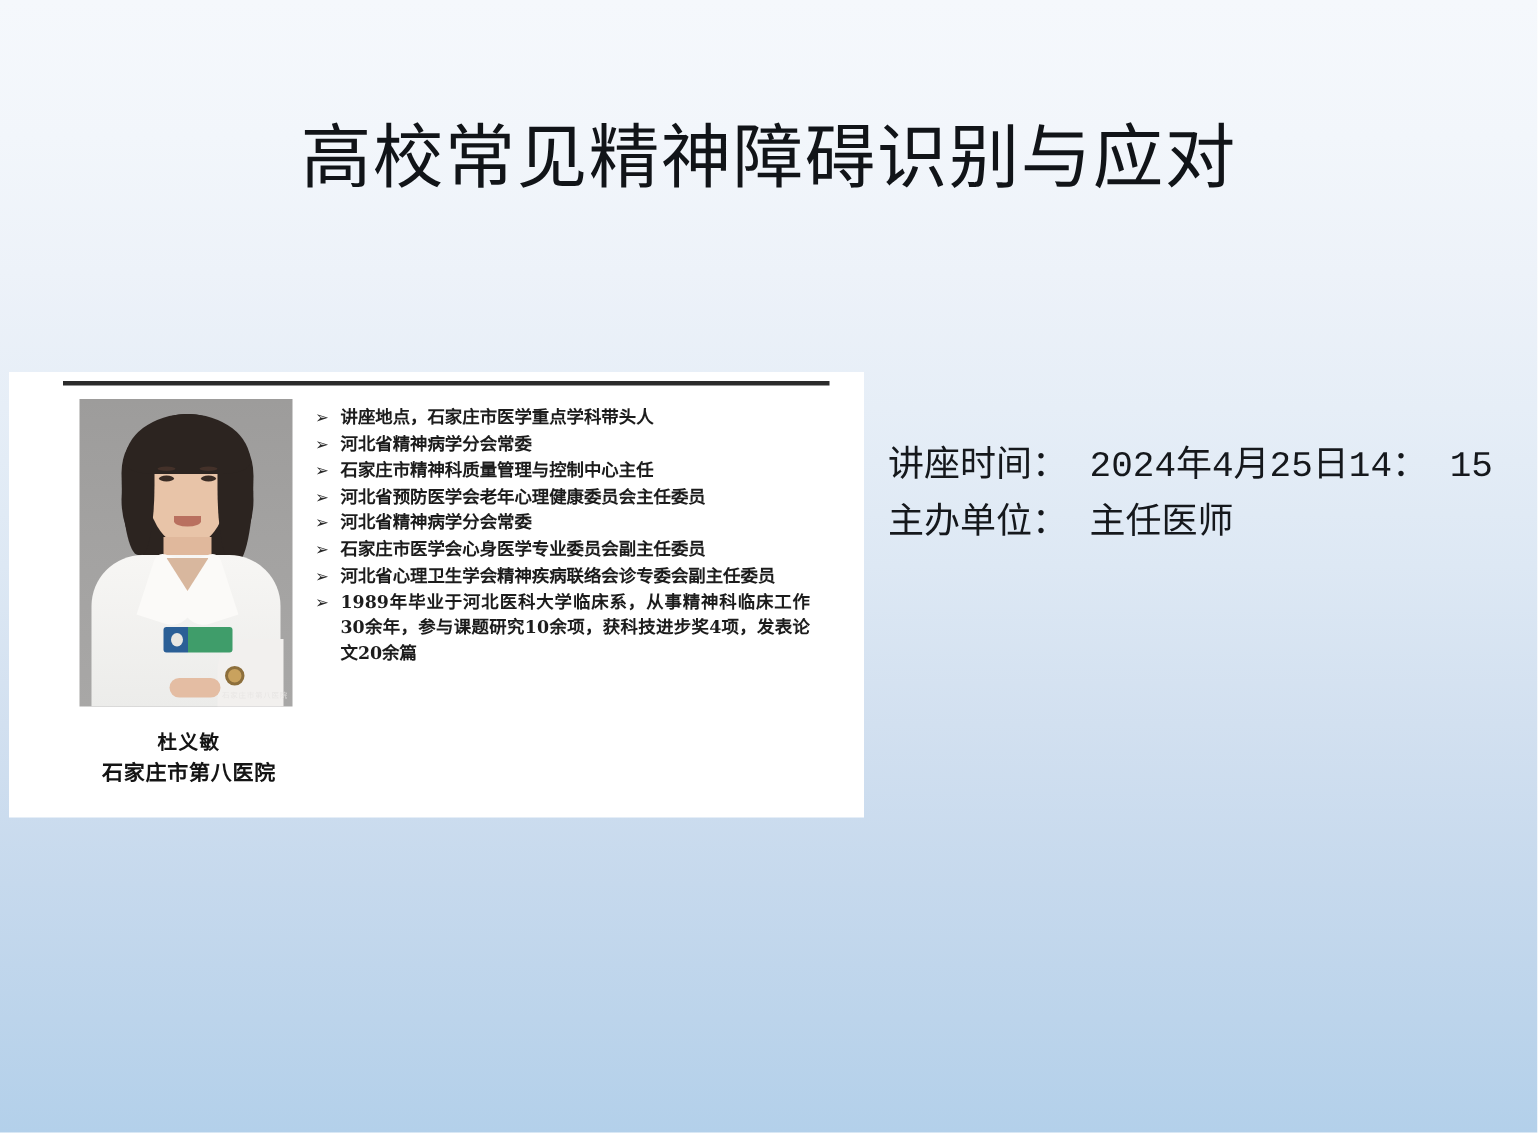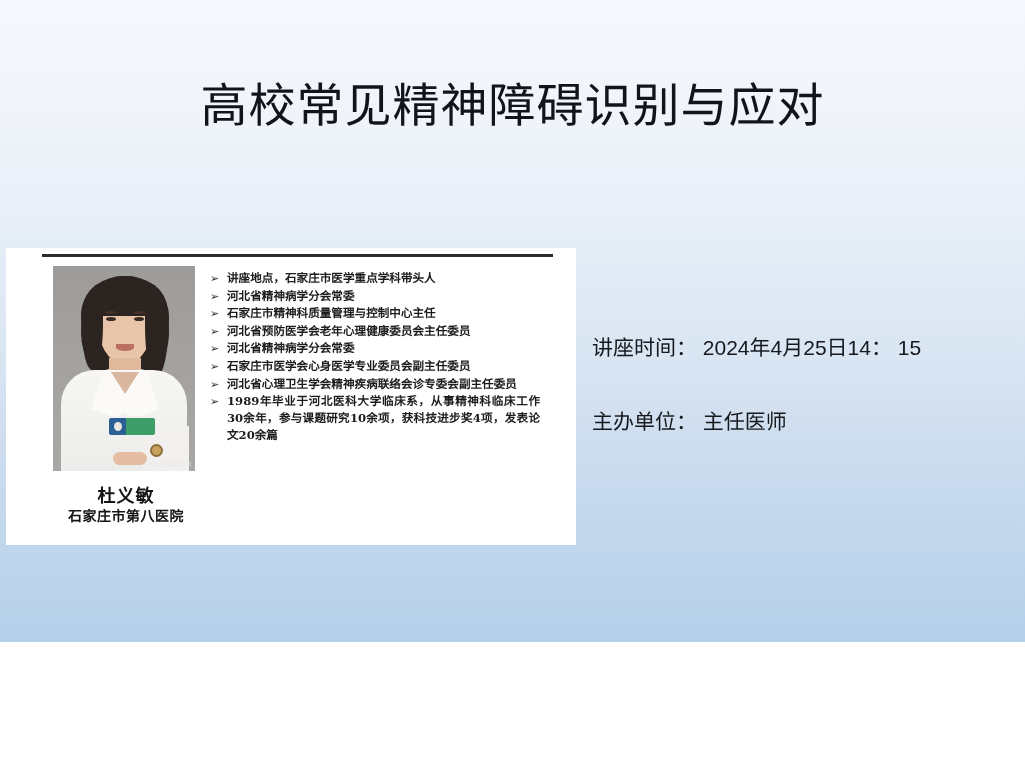--- a/index.html
+++ b/index.html
@@ -11,21 +11,21 @@
     width: 1025px;
     height: 765px;
     overflow: hidden;
     font-family: "Liberation Sans", "DejaVu Sans", sans-serif;
   }
 
   
   .slide {
     position: relative;
     width: 1025px;
-    height: 642px;
+    height: 755px;
     background: linear-gradient(to bottom,
                 #f5f8fc 0%,
                 #f2f6fb 12%,
                 #edf2f9 24%,
                 #e6eef7 36%,
                 #dde8f4 50%,
                 #d2e0f0 64%,
                 #c6d9ed 78%,
                 #bcd4eb 90%,
                 #b3d0ea 100%);
@@ -261,47 +261,46 @@
   .card-caption {
     position: absolute;
     left: 30px;
     top: 238px;
     width: 180px;
     text-align: center;
     font-family: "DejaVu Serif", "Liberation Serif", serif;
     color: #141414;
   }
   .caption-name {
-    font-size: 18px;
+    font-size: 13px;
     font-weight: 700;
     line-height: 20px;
     letter-spacing: 1px;
   }
   .caption-org {
     font-size: 14px;
     font-weight: 700;
     line-height: 21px;
     letter-spacing: .5px;
   }
 
   
   .info-block {
     position: absolute;
     left: 592px;
     top: 293px;
     width: 420px;
   }
   .info-line {
-    font-family: Liberation Sans, sans-serif;
-    font-size: 21px;
+    font-family: Liberation Mono, monospace;
+    font-size: 24px;
     font-weight: 400;
     color: #15181c;
     line-height: 38px;
     white-space: nowrap;
-    margin-top: 36px;
   }
 </style>
 </head>
 <body>
 
 <div class="slide">
 
   <div class="slide-title">高校常见精神障碍识别与应对</div>
 
   <div class="profile-card">

